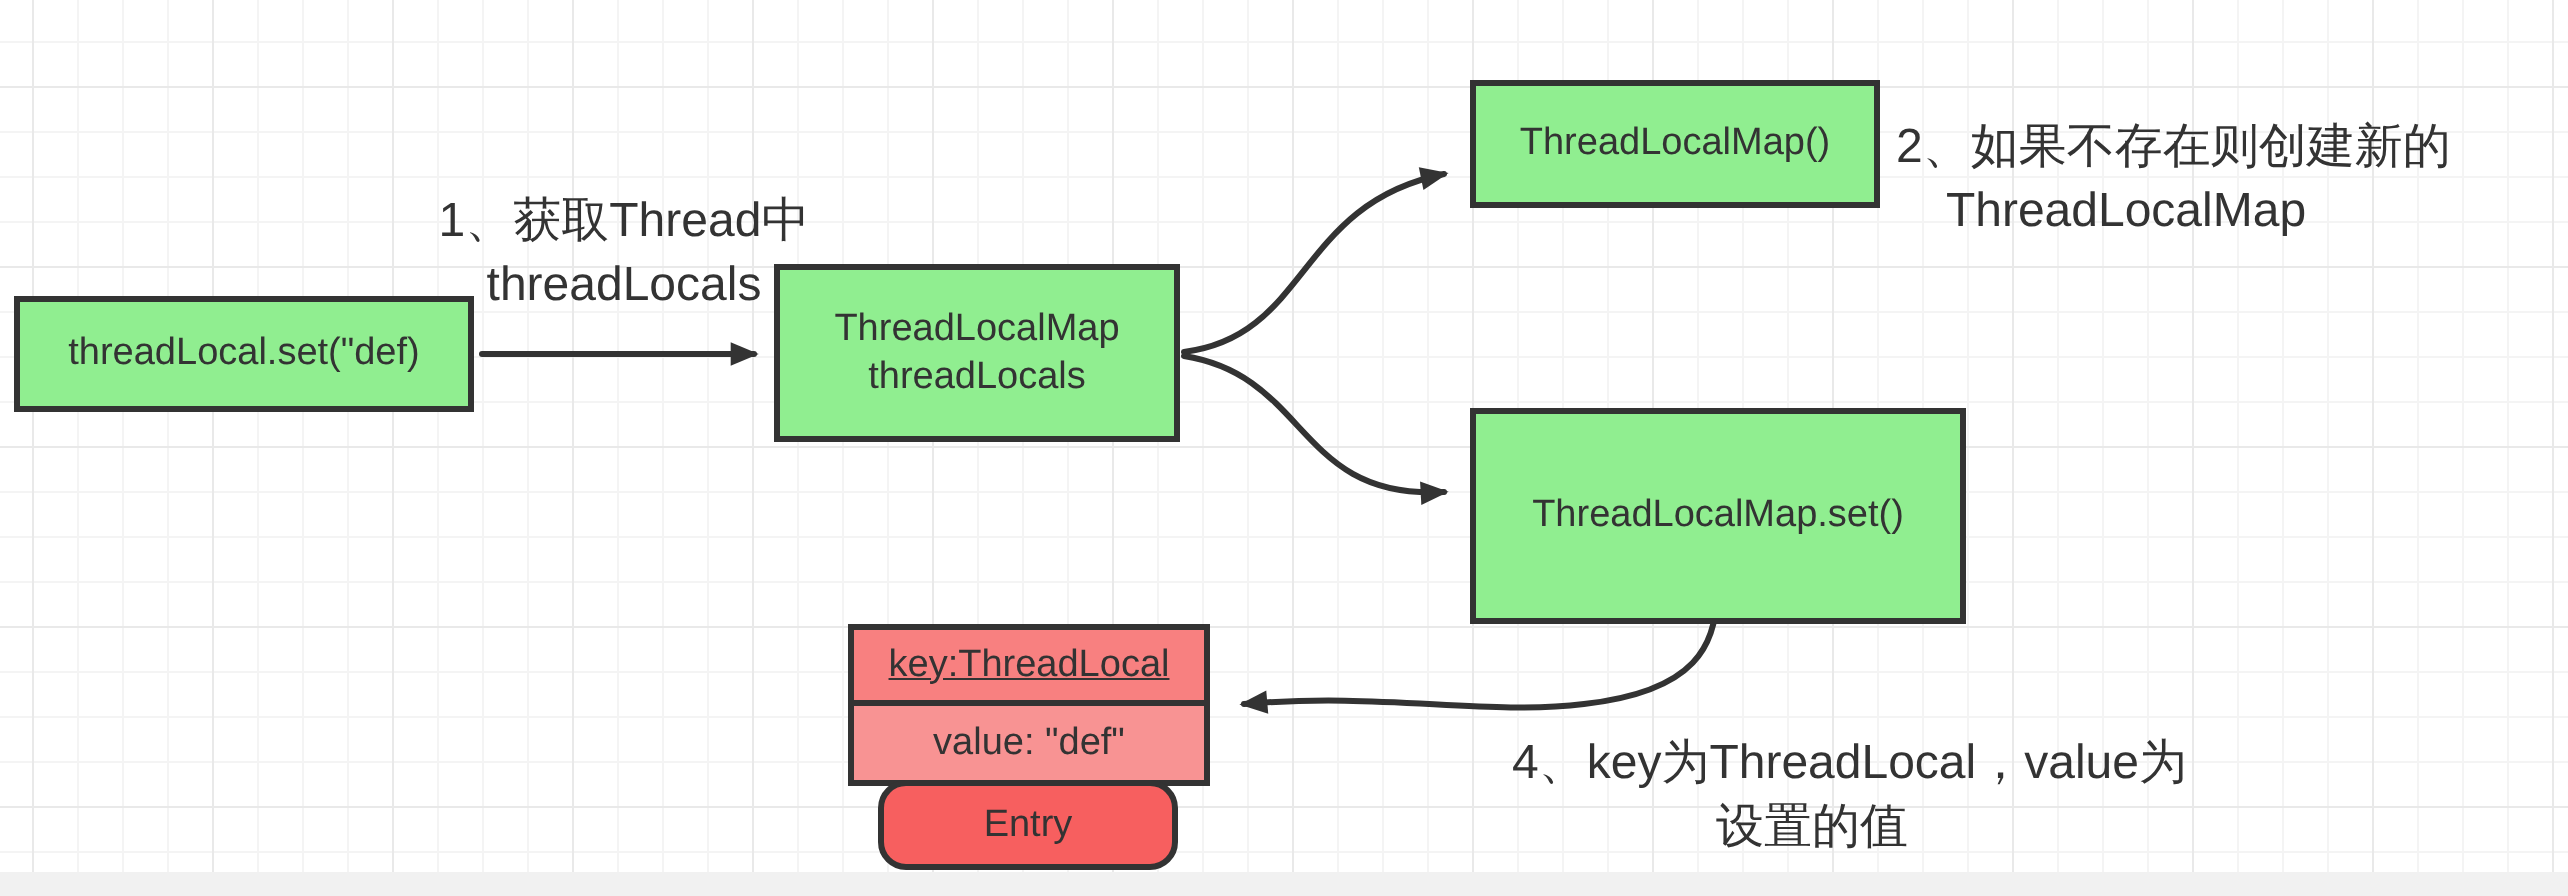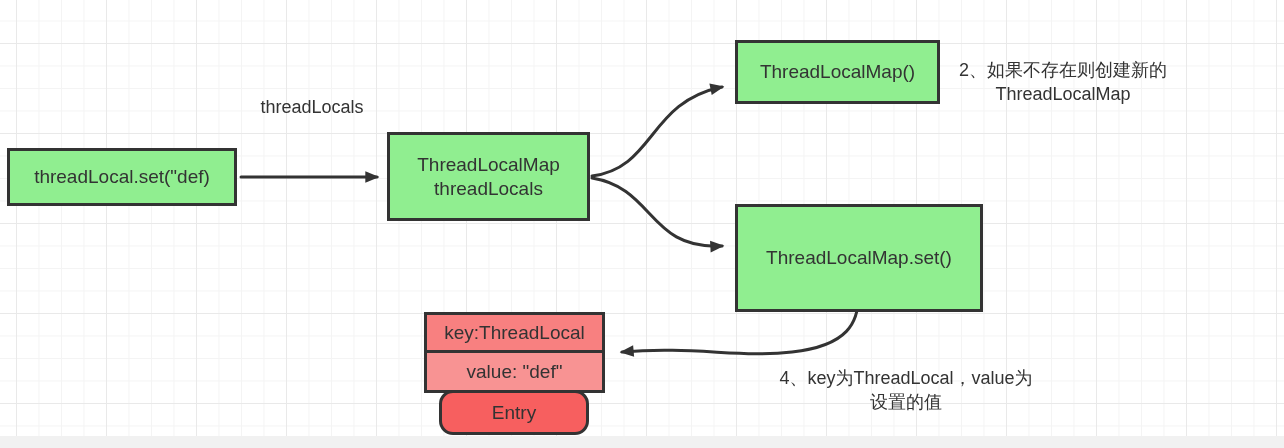--- a/index.html
+++ b/index.html
@@ -41,27 +41,27 @@
     display: flex;
     flex-direction: column;
     align-items: center;
     justify-content: center;
     text-align: center;
     color: var(--text);
     font-size: 19px;
     line-height: 1.25;
   }
   .green  { background: var(--green); }
-  .pink   { background: var(--pink); }
+  .pink   { background: var(--pink); text-decoration: underline; }
   .pink-light { background: var(--pink_light); }
   .red    { background: var(--red); border-radius: 14px; }
   .annotation {
     position: absolute;
     color: var(--text);
-    font-size: 18px;
+    font-size: 24px;
     line-height: 1.35;
     text-align: center;
     white-space: nowrap;
   }
   .annotation span { display: block; }
   .footer-bar {
     position: absolute;
     left: 0;
     top: 436px;
     width: 1284px;
@@ -109,20 +109,21 @@
 
   <div class="box pink-light" style="left:424px; top:350px; width:181px; height:43px;">
     <span>value: "def"</span>
   </div>
 
   <div class="box red" style="left:439px; top:390px; width:150px; height:45px;">
     <span>Entry</span>
   </div>
 
   <div class="annotation" style="left:212px; top:95px; width:200px;">
+    <span>1、获取Thread中</span>
     <span>threadLocals</span>
   </div>
 
   <div class="annotation" style="left:948px; top:58px; width:230px;">
     <span>2、如果不存在则创建新的</span>
     <span>ThreadLocalMap</span>
   </div>
 
 
   <div class="annotation" style="left:756px; top:366px; width:300px;">

